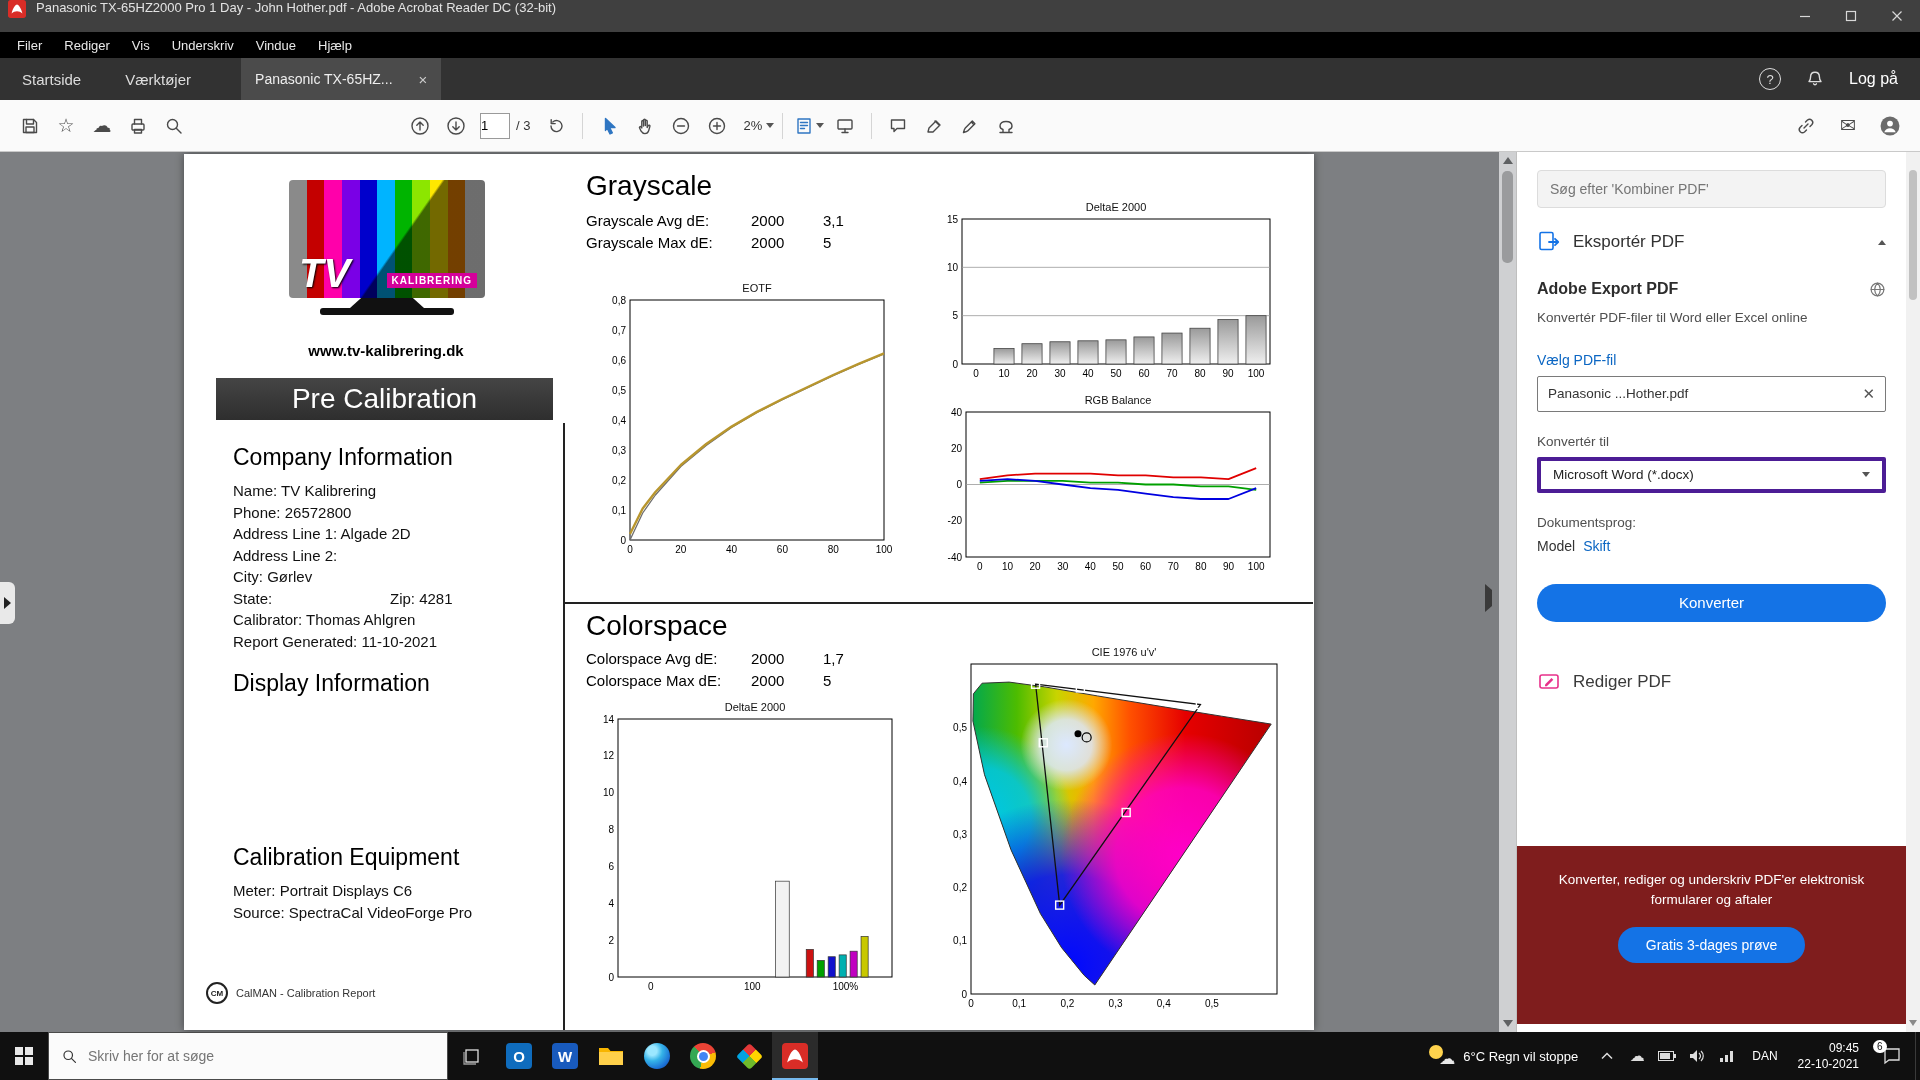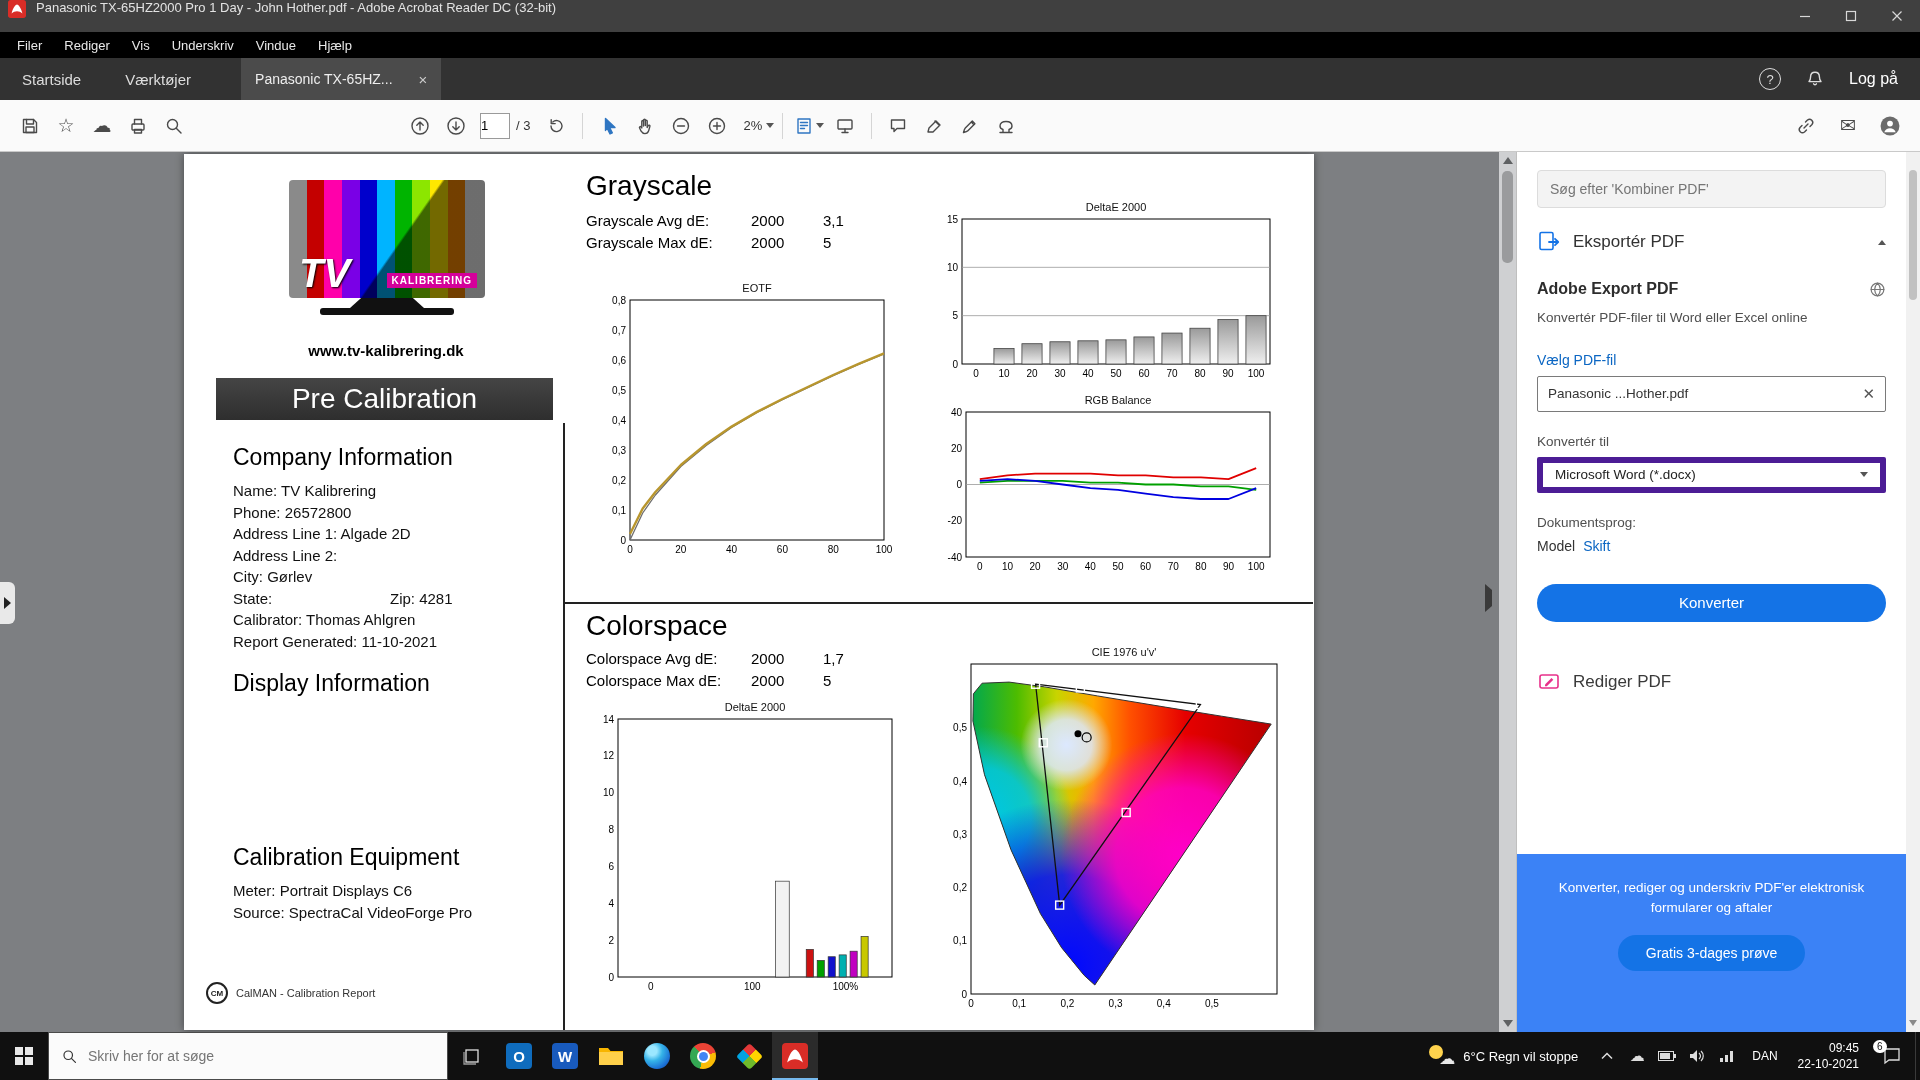--- a/index.html
+++ b/index.html
@@ -85,28 +85,28 @@
 .pheader{margin-top:22px;display:flex;align-items:center;gap:12px}
 .pheader .lbl{font-size:17px;color:#323232;flex:1}
 .ptitle-row{margin-top:26px;display:flex;align-items:center}
 .ptitle{font-size:16px;font-weight:bold;color:#2d2d2d;flex:1}
 .pdesc{margin-top:10px;font-size:13.5px;color:#4f4f4f;line-height:1.45;width:300px}
 .plink{margin-top:24px;font-size:14px;color:#0b66c3}
 .pfile{margin-top:8px;height:36px;border:1px solid #7a7a7a;border-radius:2px;display:flex;align-items:center;padding:0 10px;font-size:13.5px;color:#333}
 .pfile .fname{flex:1}
 .pfile .fx{color:#555;font-size:15px}
 .plabel{margin-top:22px;font-size:13.5px;color:#4f4f4f}
-.pselect{margin-top:8px;height:36px;border:6px solid #4c1d95;border-radius:2px;display:flex;align-items:center;padding:10px 12px;font-size:13.5px;color:#222}
+.pselect{margin-top:8px;height:36px;border:4px solid #4c1d95;border-radius:2px;display:flex;align-items:center;padding:10px 12px;font-size:13.5px;color:#222}
 .pselect .sval{flex:1}
 .plang-row{margin-top:8px;font-size:14px;display:flex;gap:8px}
 .skift{color:#0b66c3}
 .convert-btn{margin-top:30px;width:100%;height:38px;border-radius:19px;background:#1473e6;color:#fff;font-size:15px;border:none;display:flex;align-items:center;justify-content:center;font-family:inherit}
 .edit-row{margin-top:48px;display:flex;align-items:center;gap:12px}
 .edit-row .lbl{font-size:17px;color:#3a3a3a}
-.promo{position:absolute;left:0;right:0;bottom:0;height:178px;background:#3b82f6;color:#fff;text-align:center;padding:24px 28px 0}
+.promo{position:absolute;left:0;right:0;bottom:8px;height:178px;background:#7f1d1d;color:#fff;text-align:center;padding:24px 28px 0}
 .promo-text{font-size:13.5px;line-height:1.5}
 .promo-btn{margin-top:16px;display:inline-block;background:#1473e6;color:#fff;font-size:14px;border:none;border-radius:18px;padding:10px 28px;font-family:inherit}
 .panel-scroll{width:14px;background:#f1f1f1;flex:none;display:flex;flex-direction:column;align-items:center}
 .ps-thumb{width:8px;height:130px;background:#c1c1c1;border-radius:4px;margin-top:18px}
 .ps-down{border-top:6px solid #8a8a8a;border-left:4px solid transparent;border-right:4px solid transparent;width:0;height:0;margin-top:auto;margin-bottom:6px}
 
 .taskbar{height:48px;background:#101010;display:flex;align-items:flex-start;color:#fff;flex:none}
 .tb-btn{width:48px;height:48px;display:flex;align-items:center;justify-content:center}
 .tb-search{width:400px;height:48px;background:#fbfbfb;border:1px solid #4a4a4a;display:flex;align-items:center;gap:10px;padding:0 12px;color:#444;font-size:14px}
 .tb-search input{border:none;outline:none;background:transparent;font-size:14px;color:#333;width:320px;font-family:inherit}

